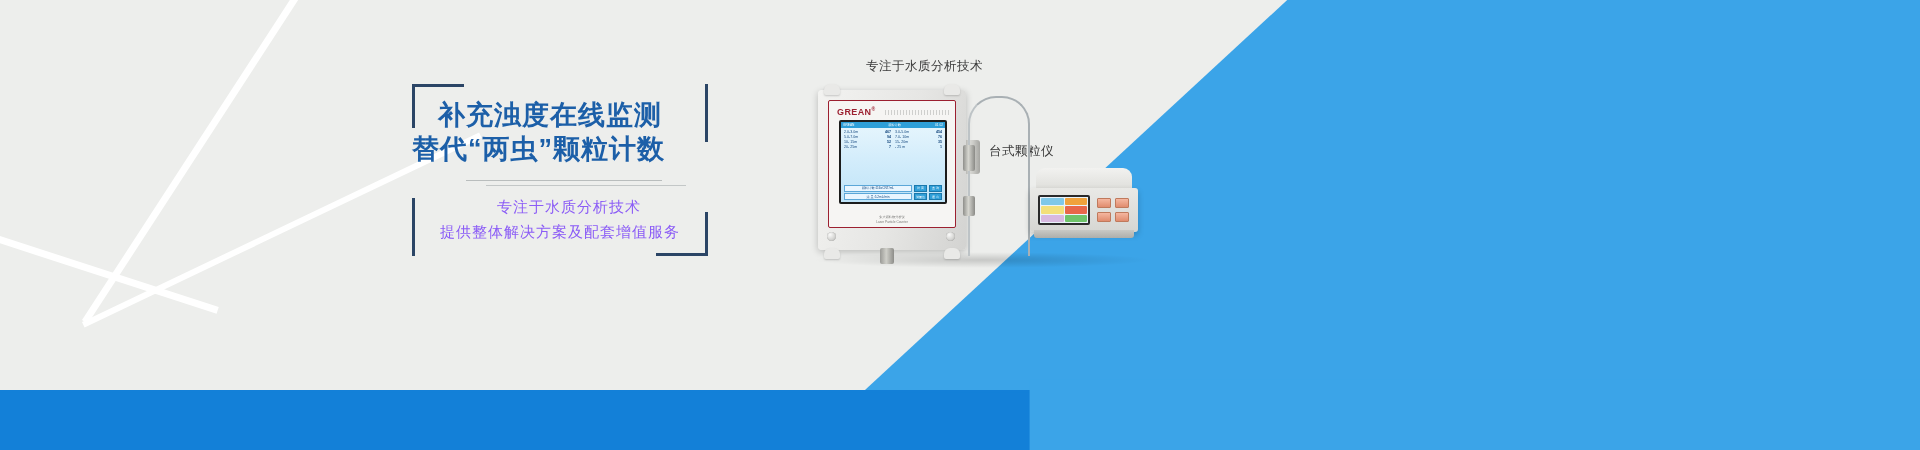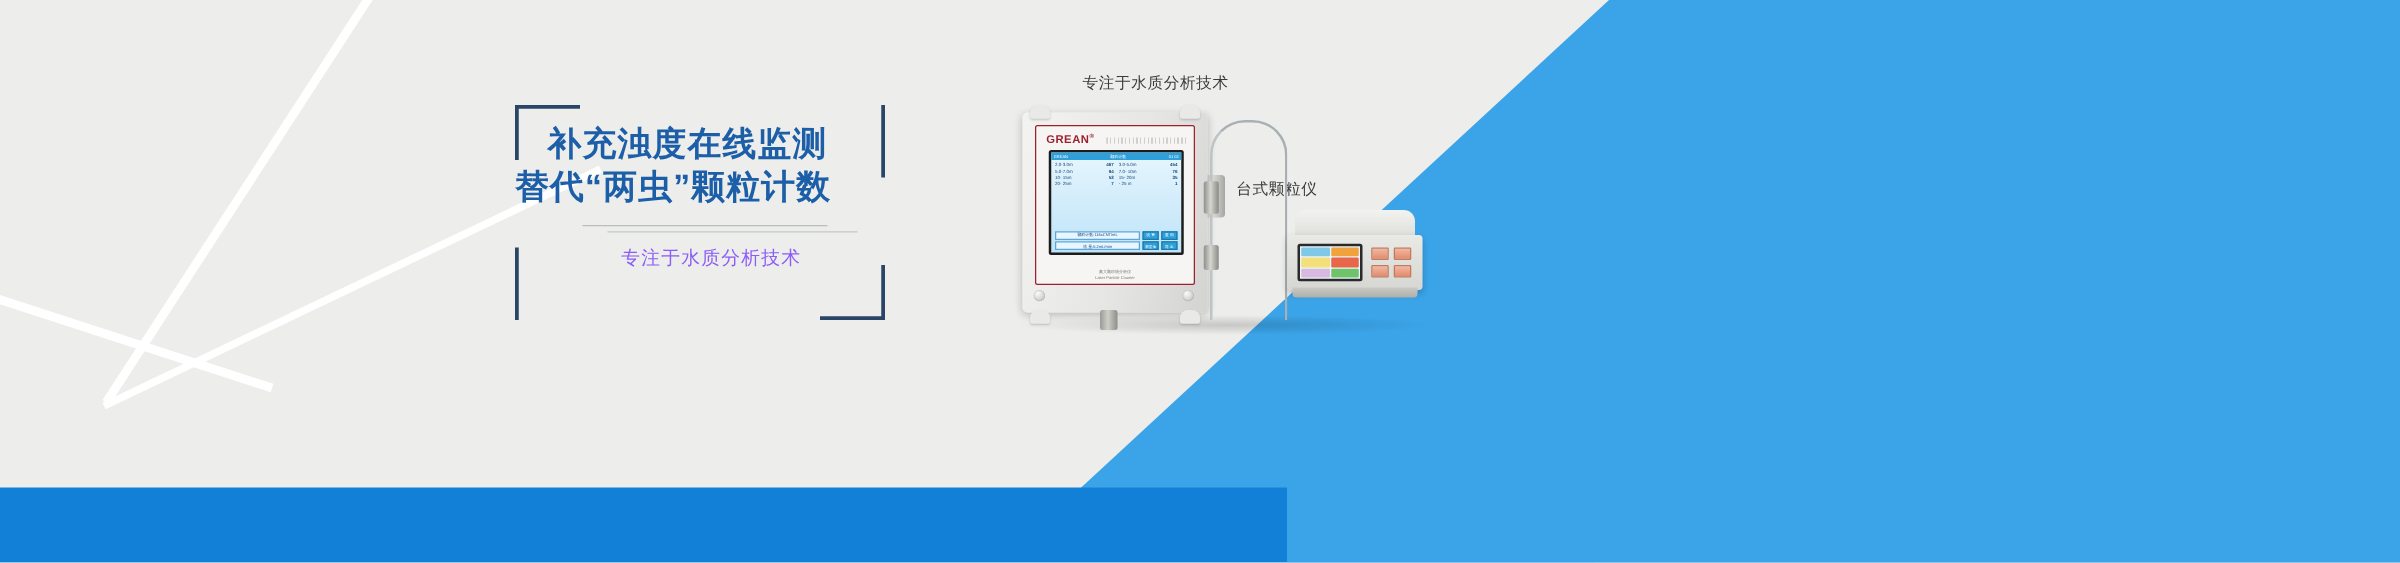--- a/index.html
+++ b/index.html
@@ -245,20 +245,21 @@
     <div class="headline">
       <div class="line line-1">补充浊度在线监测</div>
       <div class="line line-2">替代“两虫”颗粒计数</div>
     </div>
 
     <div class="divider"></div>
     <div class="divider-2"></div>
 
     <div class="subtitle">
       <div class="sline sline-1">专注于水质分析技术</div>
+      <div class="sline sline-2">提供整体解决方案及配套增值服务</div>
     </div>
   </div>
 
   <div class="dev-label label-online">专注于水质分析技术</div>
   <div class="dev-label label-bench">台式颗粒仪</div>
 
   <div class="shadow-blob"></div>
 
   <div class="analyzer">
     <div class="anz-side"></div>

